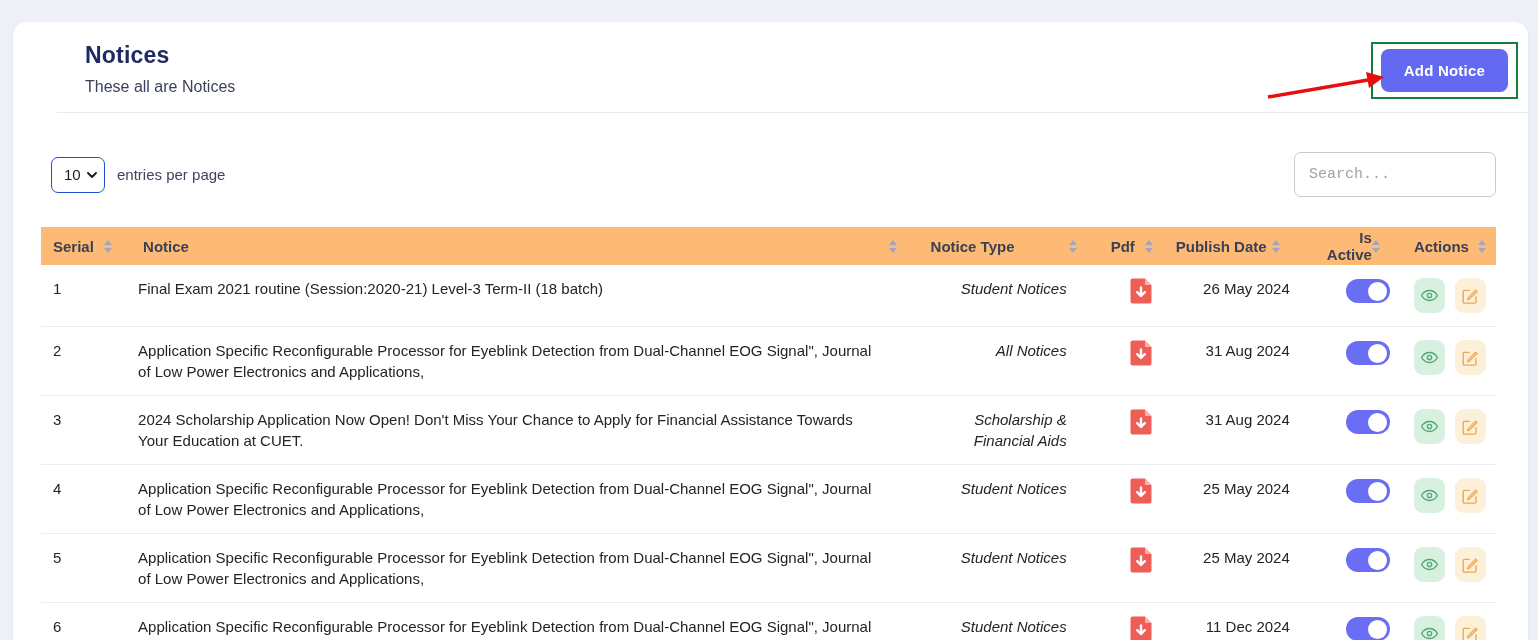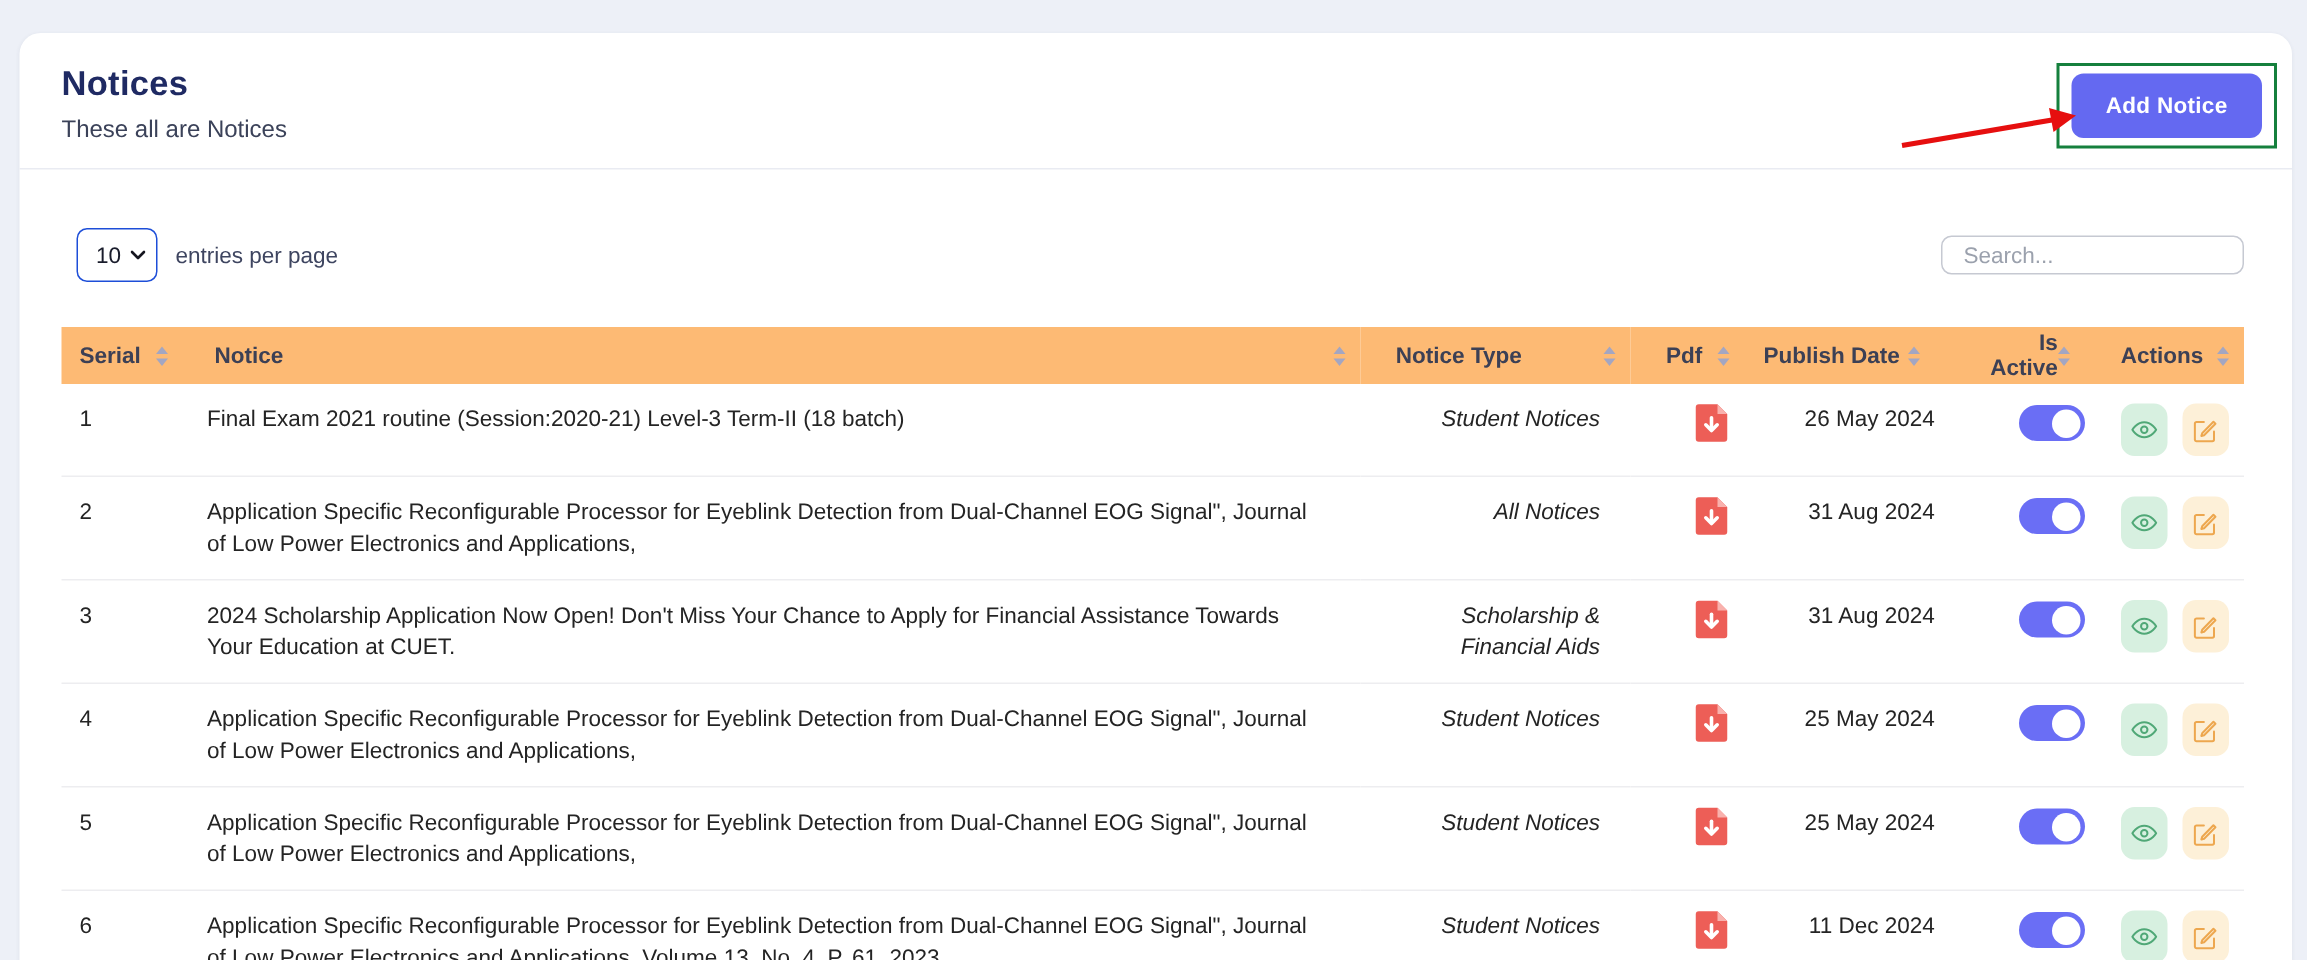--- a/index.html
+++ b/index.html
@@ -19,20 +19,21 @@
     box-shadow: 0 1px 3px rgba(40,50,90,.07);
   }
   
   .card-header {
     display: flex;
     justify-content: space-between;
     align-items: flex-start;
     padding: 20px 10px 0 28px;
     height: 91px;
     border-bottom: 1px solid #e9ebf2;
+    margin-left: 44px;
   }
   .page-title {
     font-size: 23px;
     font-weight: 700;
     color: #1f2a63;
     letter-spacing: .2px;
   }
   .page-subtitle {
     margin-top: 9px;
     font-size: 16px;
@@ -91,25 +92,25 @@
     cursor: pointer;
   }
   .select-chevron {
     position: absolute;
     right: 8px; top: 13px;
     pointer-events: none;
     width: 10px; height: 10px;
   }
   .entries-label { font-size: 15px; color: #3e4560; }
   .search-input {
-    width: 202px; height: 26px;
+    width: 202px; height: 45px;
     border: 1px solid #c6c9d2;
     border-radius: 7px;
     padding: 0 14px;
-    font-family: Liberation Sans, sans-serif;
+    font-family: Liberation Mono, monospace;
     font-size: 15px;
     color: #0f172a;
     outline: none;
   }
   .search-input::placeholder { color: #9ba1ad; }
   
   .table-wrap { padding: 0 32px 0 28px; margin-top: 30px; }
   table {
     width: 100%;
     border-collapse: collapse;

